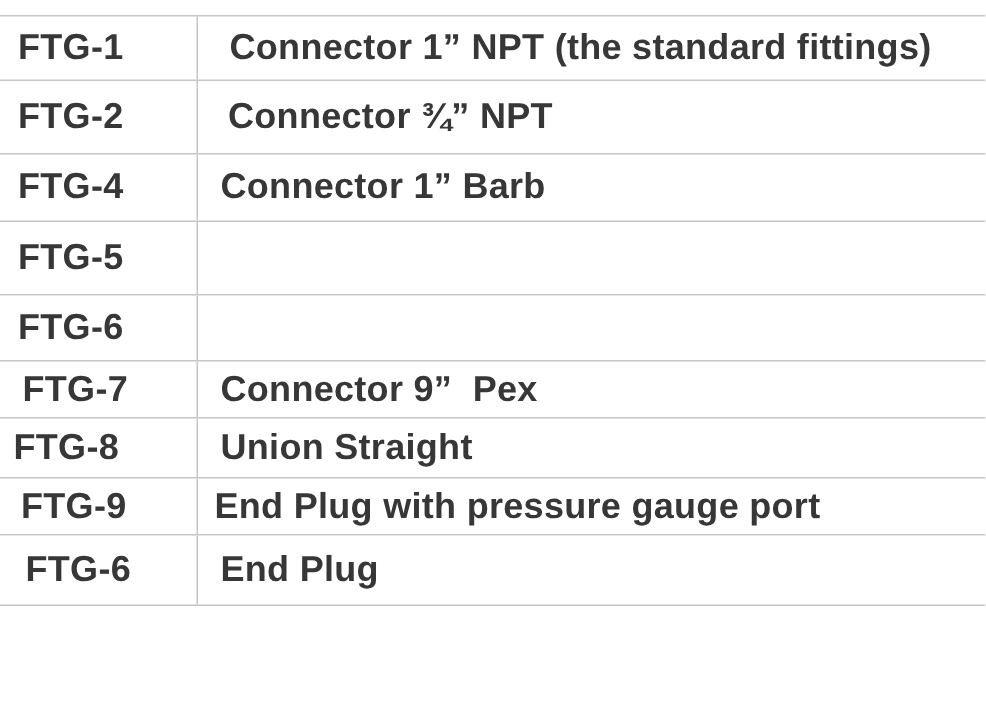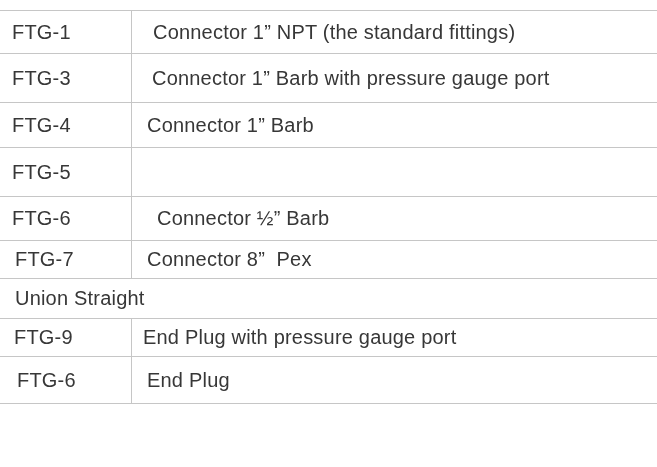--- a/index.html
+++ b/index.html
@@ -22,22 +22,22 @@
   .row{
     display:flex;
     box-sizing:border-box;
     border-bottom:1px solid var(--line);
   }
   .cell{
     display:flex;
     align-items:center;
     box-sizing:border-box;
     color:var(--text);
-    font-size:20px;
-    font-weight:400;
+    font-size:24px;
+    font-weight:700;
     letter-spacing:0.2px;
   }
   .code{
     width:132px;
     border-right:1px solid var(--line);
     padding-left:12px;
   }
   .desc{
     flex:1;
     padding-left:16px;
@@ -73,39 +73,39 @@
 </style>
 </head>
 <body>
 
 <div class="table">
   <div class="row">
     <div class="cell code">FTG-1</div>
     <div class="cell desc">Connector 1” NPT (the standard fittings)</div>
   </div>
   <div class="row">
-    <div class="cell code">FTG-3</div>
-    <div class="cell desc">Connector 1” Barb with pressure gauge port</div>
+    <div class="cell code">FTG-2</div>
+    <div class="cell desc">Connector ¾” NPT</div>
   </div>
   <div class="row">
     <div class="cell code">FTG-4</div>
     <div class="cell desc">Connector 1” Barb</div>
   </div>
   <div class="row">
     <div class="cell code">FTG-5</div>
   </div>
   <div class="row">
     <div class="cell code">FTG-6</div>
-    <div class="cell desc">Connector ½” Barb</div>
   </div>
   <div class="row">
     <div class="cell code">FTG-7</div>
-    <div class="cell desc">Connector 8”  Pex</div>
+    <div class="cell desc">Connector 9”  Pex</div>
   </div>
   <div class="row">
+    <div class="cell code">FTG-8</div>
     <div class="cell desc">Union Straight</div>
   </div>
   <div class="row">
     <div class="cell code">FTG-9</div>
     <div class="cell desc">End Plug with pressure gauge port</div>
   </div>
   <div class="row">
     <div class="cell code">FTG-6</div>
     <div class="cell desc">End Plug</div>
   </div>

